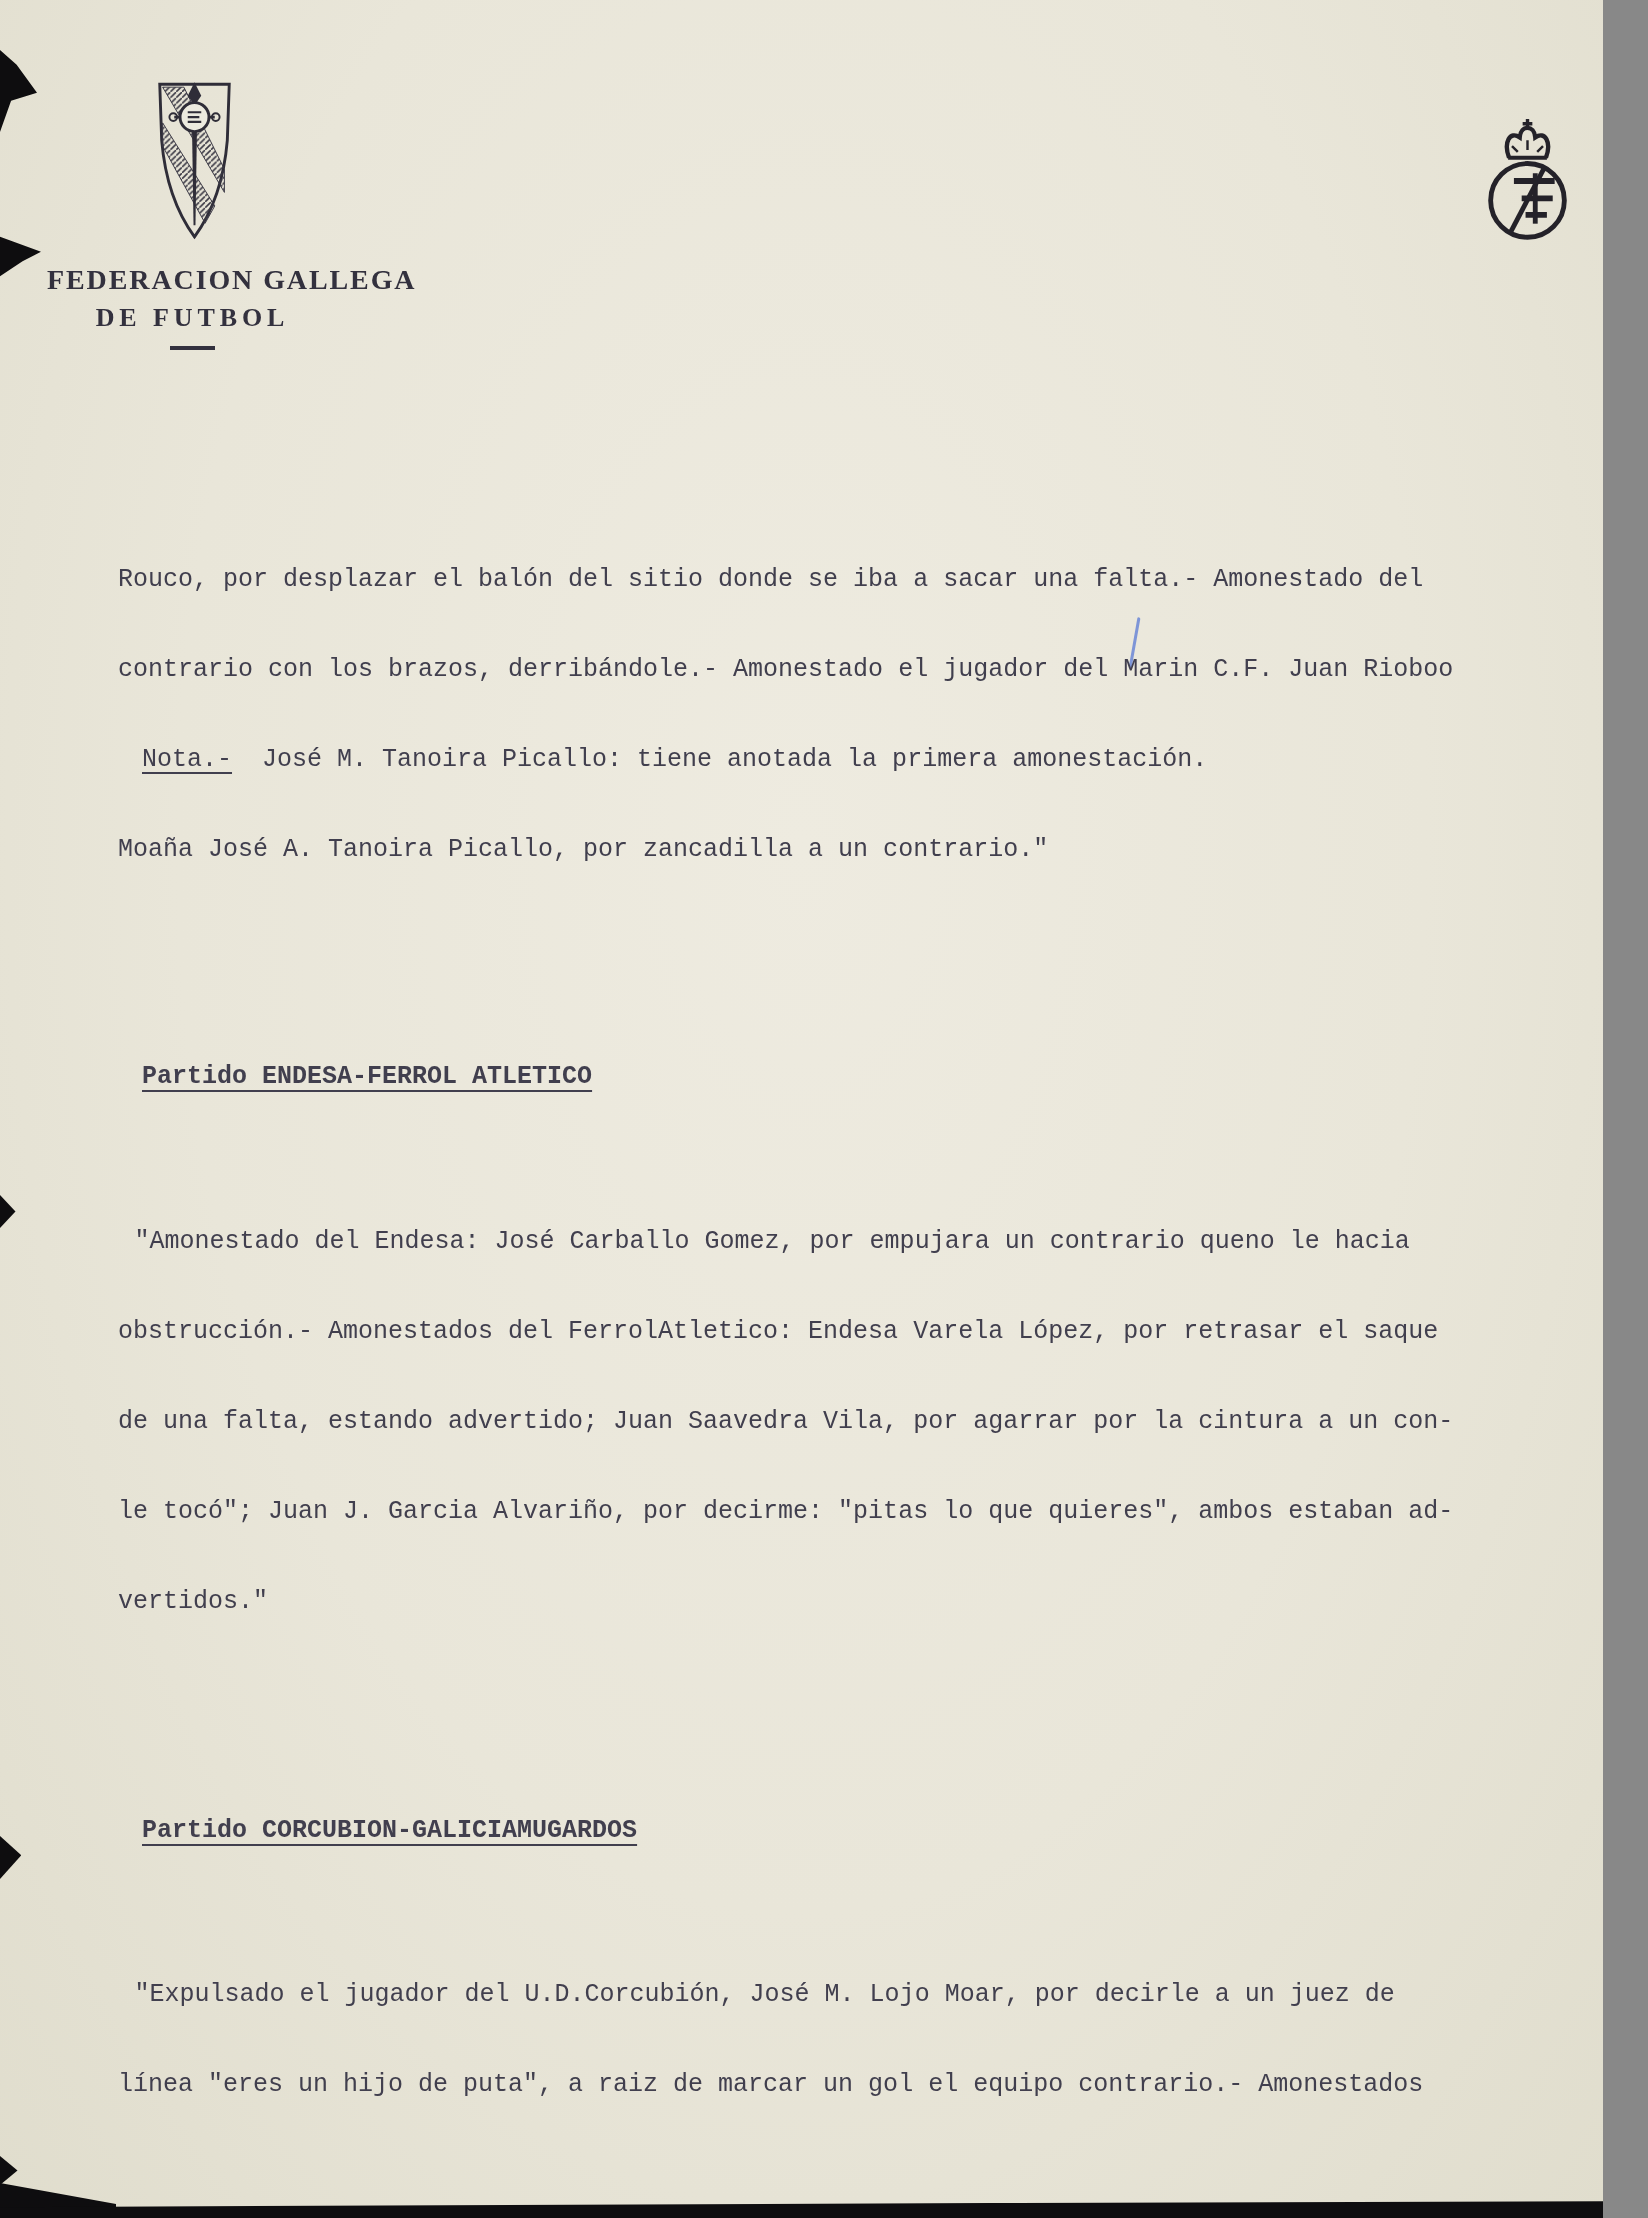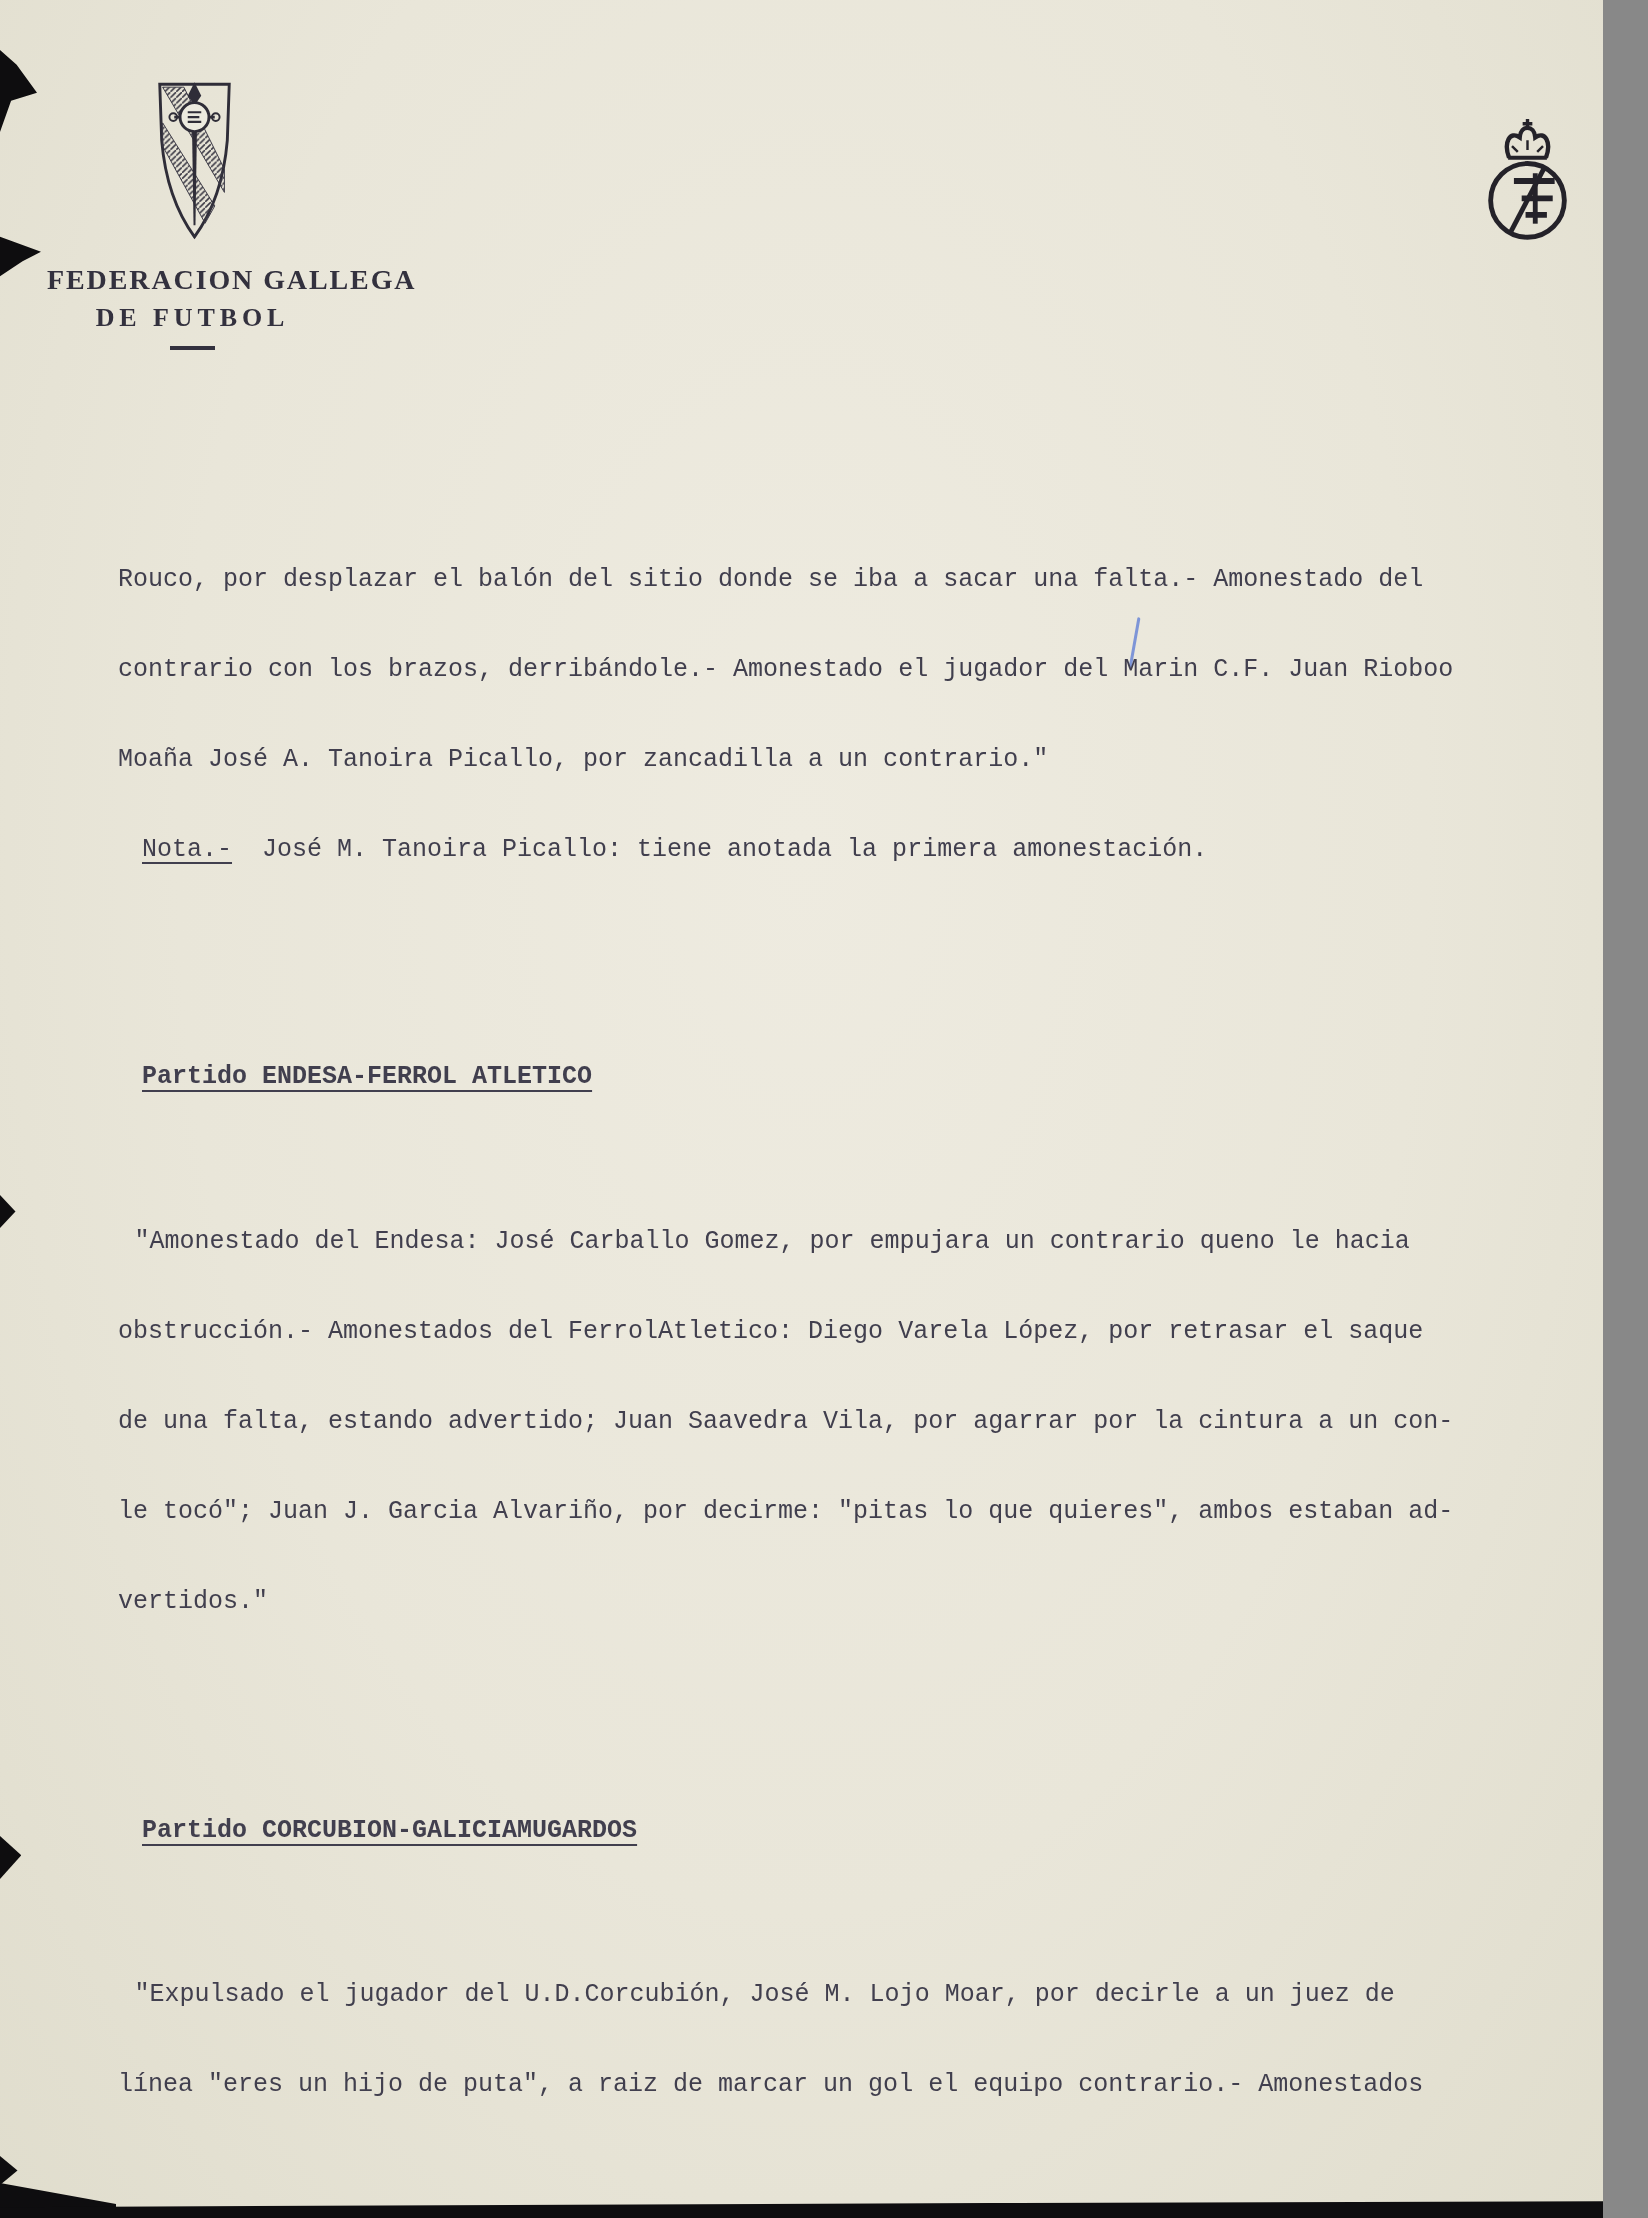--- a/index.html
+++ b/index.html
@@ -87,28 +87,28 @@
     <path d="M58 62 v52" stroke="#242229" stroke-width="5" fill="none"></path>
   </svg>
 
   <div class="pen-mark"></div>
 
   <div class="doc">
 
     <div>
       <div class="ln">Rouco, por desplazar el balón del sitio donde se iba a sacar una falta.- Amonestado del</div>
       <div class="ln">contrario con los brazos, derribándole.- Amonestado el jugador del Marin C.F. Juan Rioboo</div>
+      <div class="ln nota"><span class="nota-label">Nota.-</span><span>  José M. Tanoira Picallo: tiene anotada la primera amonestación.</span></div>
       <div class="ln">Moaña José A. Tanoira Picallo, por zancadilla a un contrario."</div>
-      <div class="ln nota"><span class="nota-label">Nota.-</span><span>  José M. Tanoira Picallo: tiene anotada la primera amonestación.</span></div>
     </div>
 
     <div class="heading mt1">Partido ENDESA-FERROL ATLETICO</div>
     <div>
       <div class="ln indent">"Amonestado del Endesa: José Carballo Gomez, por empujara un contrario queno le hacia</div>
-      <div class="ln">obstrucción.- Amonestados del FerrolAtletico: Diego Varela López, por retrasar el saque</div>
+      <div class="ln">obstrucción.- Amonestados del FerrolAtletico: Endesa Varela López, por retrasar el saque</div>
       <div class="ln">de una falta, estando advertido; Juan Saavedra Vila, por agarrar por la cintura a un con-</div>
       <div class="ln">le tocó"; Juan J. Garcia Alvariño, por decirme: "pitas lo que quieres", ambos estaban ad-</div>
       <div class="ln">vertidos."</div>
     </div>
 
     <div class="heading mt2">Partido CORCUBION-GALICIAMUGARDOS</div>
     <div>
       <div class="ln indent">"Expulsado el jugador del U.D.Corcubión, José M. Lojo Moar, por decirle a un juez de</div>
       <div class="ln">línea "eres un hijo de puta", a raiz de marcar un gol el equipo contrario.- Amonestados</div>
       

